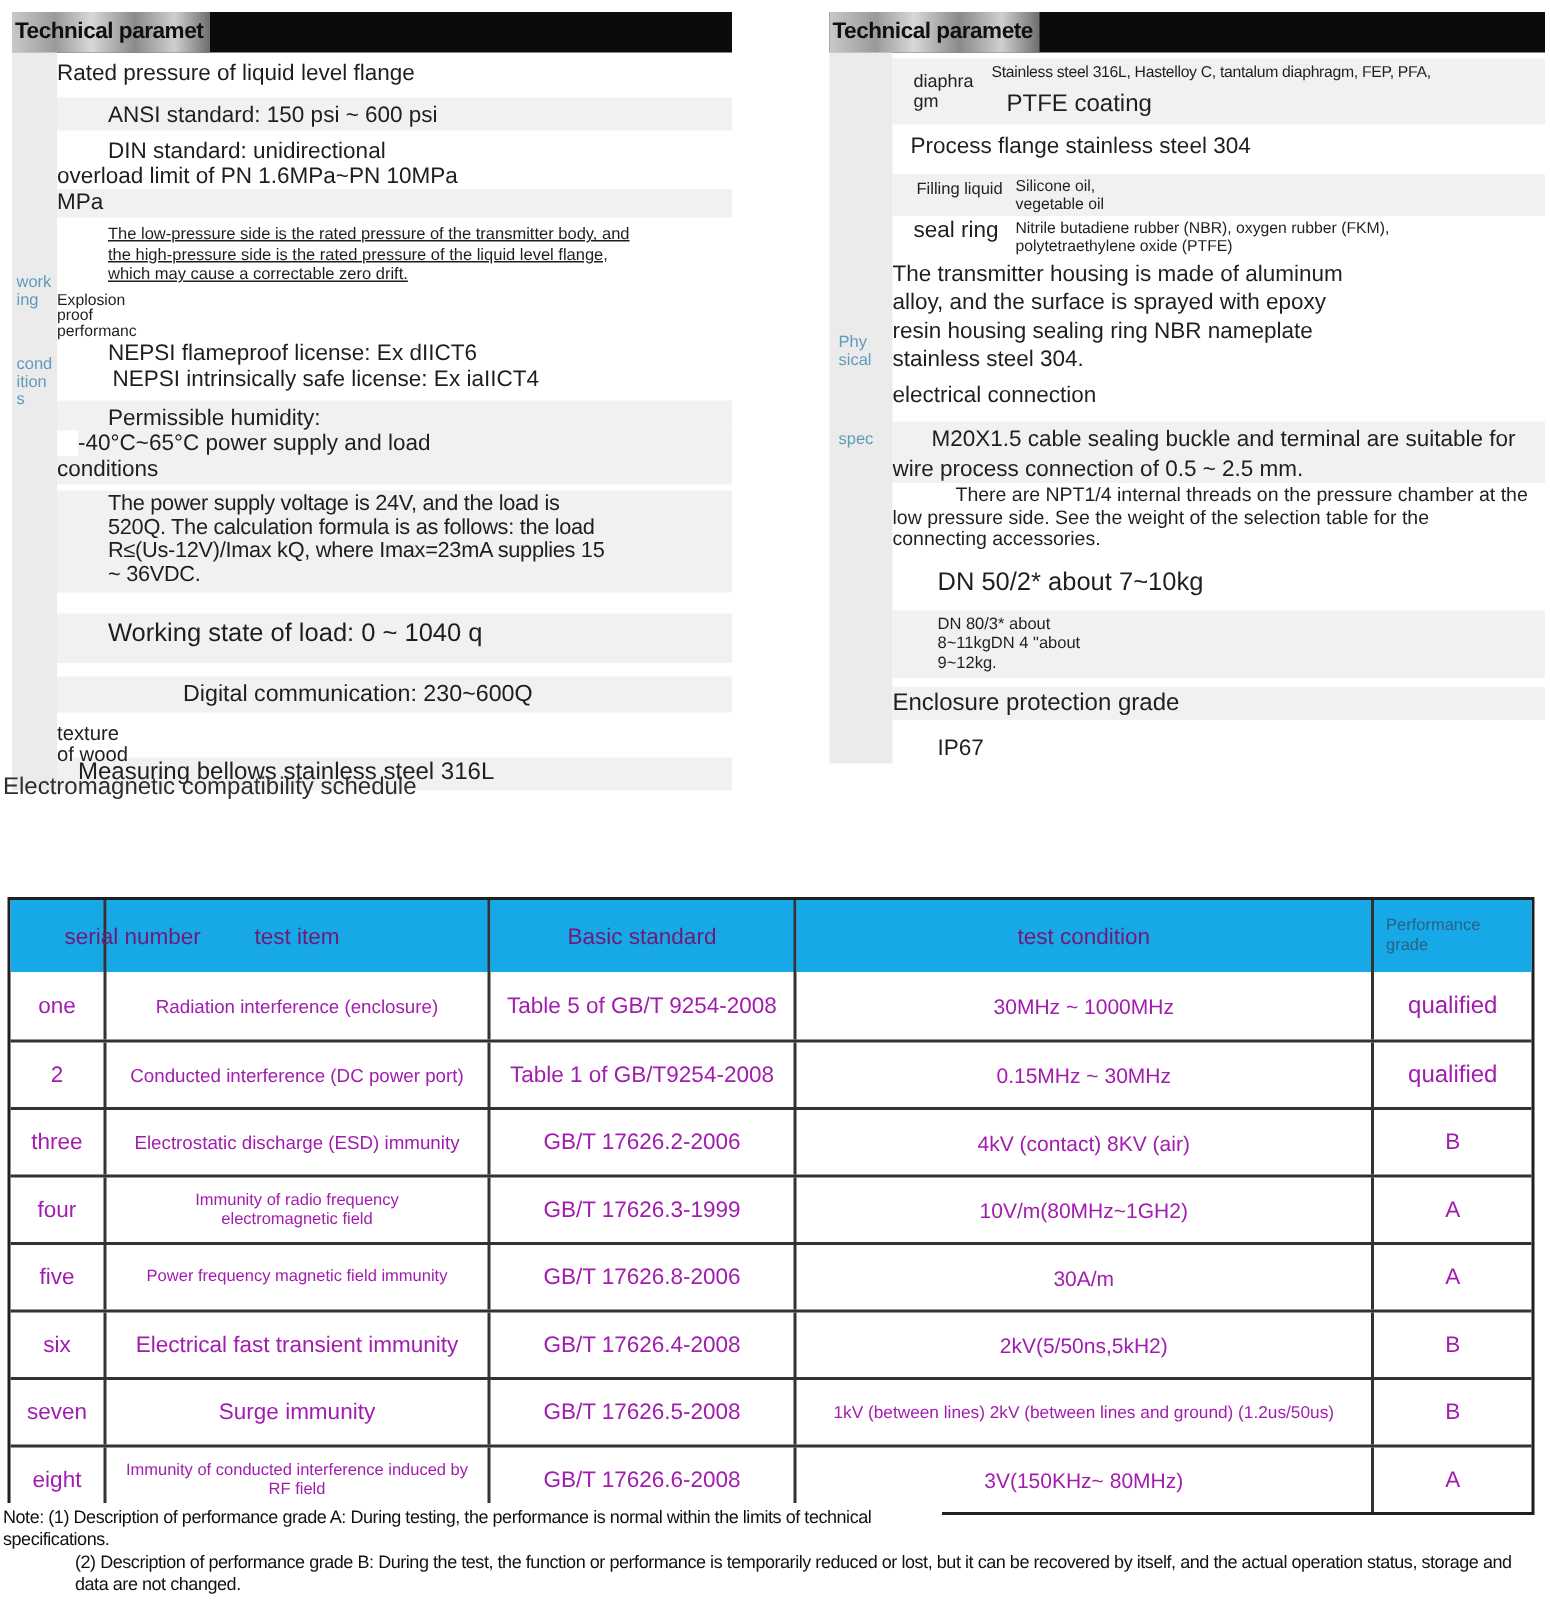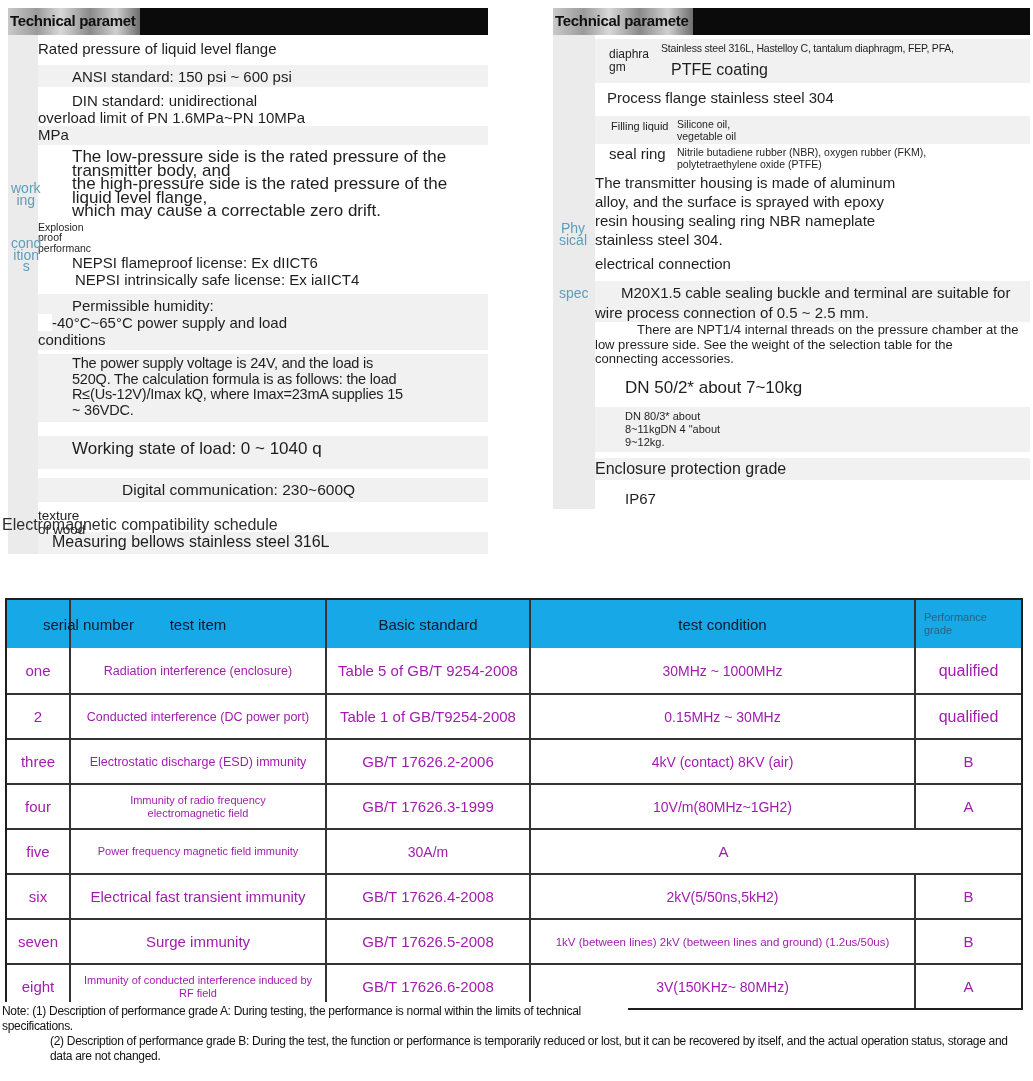--- a/index.html
+++ b/index.html
@@ -20,39 +20,38 @@
   .panel-header .title-zone {
     position:absolute; left:0; top:0; height:100%; padding:4px 4px 0 2px;
     background:linear-gradient(90deg,#c9c9c9 0%,#9a9a9a 22%,#d8d8d8 40%,#8a8a8a 62%,#cfcfcf 82%,#6e6e6e 100%);
     color:#101010; font-size:15px; font-weight:bold; white-space:nowrap; letter-spacing:-0.3px;
   }
   .panel-body { display:flex; }
   .side-strip { position:relative; background:#ebebeb; flex:0 0 auto; }
   .panel-left  .side-strip { width:30px; min-height:422px; }
   .panel-right .side-strip { width:42px; min-height:470px; }
   .side-label {
-    position:absolute; left:3px; color:#5f9cba; font-size:14px; line-height:11.5px;
+    position:absolute; left:3px; color:#5f9cba; font-size:11px; line-height:11.5px;
     white-space:pre-line;
-    text-align:center;
   }
   .panel-left  .s0 { top:148px; }
   .panel-left  .s1 { top:203px; }
   .panel-right .s0 { top:188px; left:6px; }
   .panel-right .s1 { top:253px; left:6px; }
   .content { flex:1 1 auto; padding-top:2px; }
   .band { background:#f1f1f1; }
 
   
   .lp .ln { color:#1e1e1e; }
   .l0  { font-size:15px; margin-top:3px; }
   .l1  { font-size:15px; padding:3px 0 2px 34px; margin-top:8px; }
   .l2  { font-size:15px; padding-left:34px; margin-top:5px; }
   .l3  { font-size:15px; }
   .l4  { font-size:15px; padding-bottom:2px; }
-  .l5  { font-size:17px; line-height:13.5px; padding-left:34px; margin-top:5px; }
+  .l5  { font-size:11px; line-height:13.5px; padding-left:34px; margin-top:5px;text-decoration:underline; }
   .l6  { font-size:10.5px; line-height:10.5px; margin-top:4px; }
   .l7  { font-size:15px; padding-left:34px; margin-top:1px; }
   .l8  { font-size:15px; padding-left:37px; }
   .l9  { font-size:15px; padding:3px 0 0 34px; margin-top:6px; }
   .l10 { font-size:15px;margin-left:14px; }
   .l11 { font-size:15px; padding-bottom:2px; }
   .l12 { font-size:14.5px; line-height:15.5px; padding:2px 0 4px 34px; margin-top:4px; letter-spacing:-0.2px; }
   .l13 { font-size:17px; padding:3px 0 10px 34px; margin-top:14px; }
   .l14 { font-size:15.5px; padding:3px 0 3px 84px; margin-top:9px; }
   .l15 { font-size:13.5px; line-height:14px; margin-top:7px; }
@@ -89,21 +88,21 @@
     position:absolute; left:5px; top:598px; width:1018px;
     border:2px solid #1f1f1f; background:#fff;
   }
   .trow { display:grid; grid-template-columns:64px 256px 204px 385px 1fr; }
   .trow + .trow { border-top:2px solid #333; }
   .tcell {
     display:flex; align-items:center; justify-content:center; text-align:center;
     border-right:2px solid #333; padding:2px 4px; min-width:0;
   }
   .tcell:last-child { border-right:none; }
-  .thead .tcell { background:#17a8e8; color:#0f172a; height:48px; font-size:15px; }
+  .thead .tcell { background:#17a8e8; color:#701a75; height:48px; font-size:15px; }
   .thead .c0 { white-space:nowrap; overflow:visible; justify-content:flex-start; padding-left:36px; z-index:2; }
   .thead .c4 { font-size:11px; line-height:13px; justify-content:flex-start; text-align:left; padding-left:8px; color:#2a6284; white-space:pre-line; }
   .tbody .trow { height:45px; }
   .tbody .tcell { font-size:15px; color:#a21caf; }
   .tbody .c1 { font-size:12.5px; }
   .tbody .r3 .c1, .tbody .r4 .c1, .tbody .r7 .c1 { font-size:11px; line-height:12.5px; }
   .tbody .r5 .c1, .tbody .r6 .c1 { font-size:15px; }
   .tbody .c3 { font-size:14px; }
   .tbody .r6 .c3 { font-size:11.5px; }
   .tbody .r0 .c4, .tbody .r1 .c4 { font-size:16px; }
@@ -251,20 +250,21 @@
         <div class="tcell c0">four</div>
         <div class="tcell c1 pre">Immunity of radio frequency
 electromagnetic field</div>
         <div class="tcell c2">GB/T 17626.3-1999</div>
         <div class="tcell c3 pre">10V/m(80MHz~1GH2)</div>
         <div class="tcell c4">A</div>
       </div>
       <div class="trow r4">
         <div class="tcell c0">five</div>
         <div class="tcell c1 pre">Power frequency magnetic field immunity</div>
+        <div class="tcell c2">GB/T 17626.8-2006</div>
         <div class="tcell c3 pre">30A/m</div>
         <div class="tcell c4">A</div>
       </div>
       <div class="trow r5">
         <div class="tcell c0">six</div>
         <div class="tcell c1 pre">Electrical fast transient immunity</div>
         <div class="tcell c2">GB/T 17626.4-2008</div>
         <div class="tcell c3 pre">2kV(5/50ns,5kH2)</div>
         <div class="tcell c4">B</div>
       </div>

